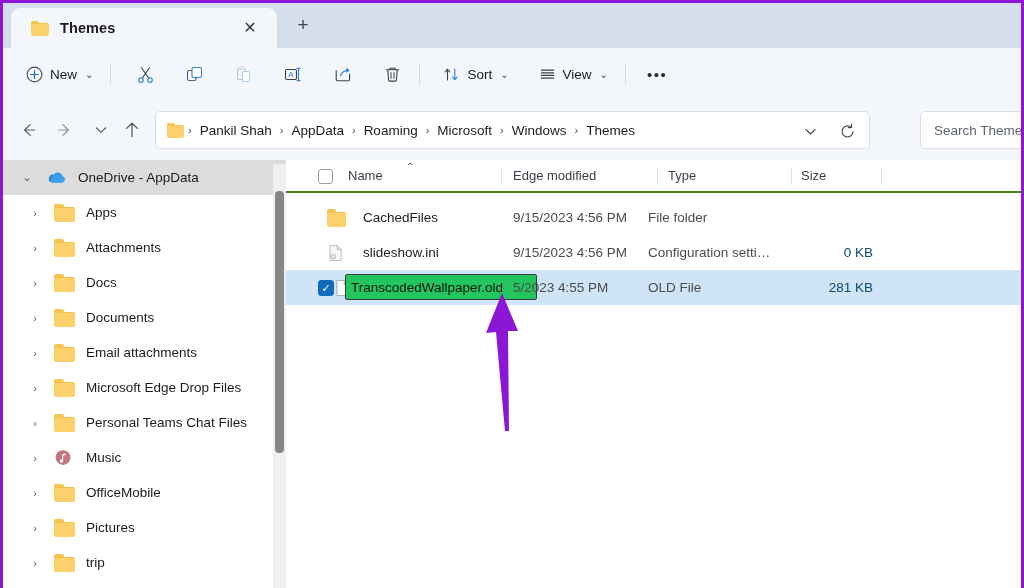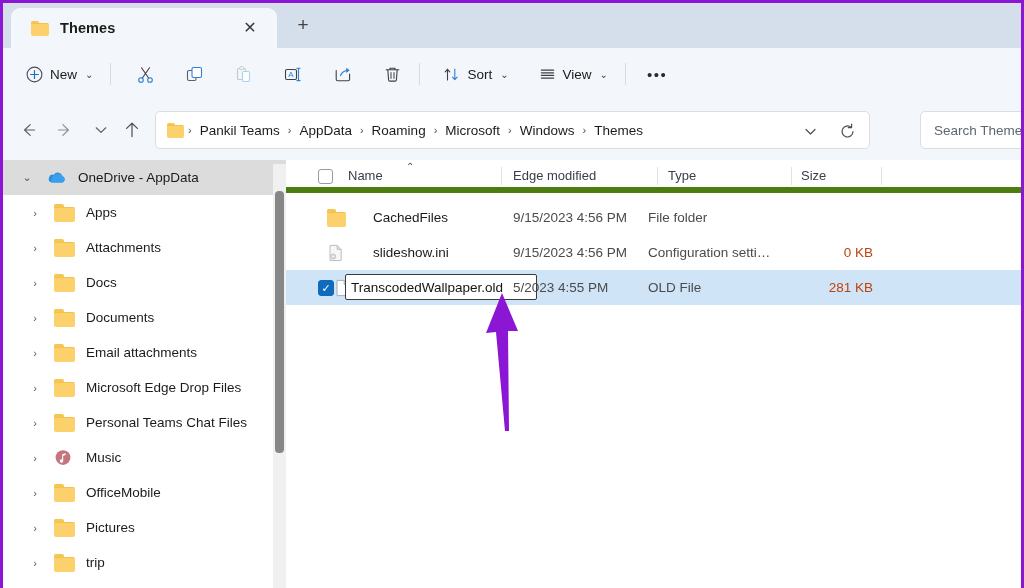--- a/index.html
+++ b/index.html
@@ -260,21 +260,21 @@
     position: absolute;
     left: 283px; top: 157px;
     width: 738px; height: 428px;
     background: #ffffff;
   }
   #col-header {
     position: relative;
     height: 33px;
     display: flex;
     align-items: center;
-    border-bottom: 6px solid #4d7c0f;
+    border-bottom: 2px solid #4d7c0f;
   }
   .col-check {
     position: absolute;
     left: 32px; top: 9px;
     width: 15px; height: 15px;
     border: 1.3px solid #959ba3;
     border-radius: 3px;
     background: #fff;
     cursor: pointer;
   }
@@ -323,21 +323,21 @@
     text-align: center;
   }
   .row-icon {
     position: absolute;
     left: 41px; top: 9px;
     width: 19px; height: 17px;
   }
   .file-row.selected .row-icon { left: 48px; }
   .row-name {
     position: absolute;
-    left: 87px;
+    left: 77px;
     font-size: 13.5px;
     color: #1b1b1b;
     white-space: nowrap;
   }
   .row-date {
     position: absolute;
     left: 227px;
     font-size: 13.5px;
     color: #4b4b4b;
     white-space: nowrap;
@@ -348,29 +348,29 @@
     font-size: 13.5px;
     color: #4b4b4b;
     white-space: nowrap;
   }
   .row-size {
     position: absolute;
     left: 512px;
     width: 75px;
     text-align: right;
     font-size: 13.5px;
-    color: #c2410c;
+    color: #0c4a6e;
     white-space: nowrap;
   }
 
   #rename-input {
     position: absolute;
     left: 59px; top: 4px;
     width: 192px; height: 26px;
-    background: #ffffff;
+    background: #22c55e;
     border: 1.4px solid #3b3b3b;
     border-radius: 2px;
     font-family: "Liberation Sans", sans-serif;
     font-size: 13.5px;
     color: #141414;
     padding: 0 5px;
     outline: none;
   }
 
   
@@ -519,21 +519,21 @@
     </div>
     <div class="nav-btn" id="nav-up">
       <svg width="18" height="18" viewBox="0 0 18 18">
         <path d="M3.6 7.4 9 2.2l5.4 5.2M9 2.2v13.4" fill="none" stroke="#4a4f57" stroke-width="1.2" stroke-linecap="round" stroke-linejoin="round"></path>
       </svg>
     </div>
 
     <div id="crumbbox">
       <span class="crumb-folder folder-glyph"></span>
       <span class="crumb-sep">›</span>
-      <span class="crumb">Pankil Teams</span>
+      <span class="crumb">Pankil Shah</span>
       <span class="crumb-sep">›</span>
       <span class="crumb">AppData</span>
       <span class="crumb-sep">›</span>
       <span class="crumb">Roaming</span>
       <span class="crumb-sep">›</span>
       <span class="crumb">Microsoft</span>
       <span class="crumb-sep">›</span>
       <span class="crumb">Windows</span>
       <span class="crumb-sep">›</span>
       <span class="crumb">Themes</span>

